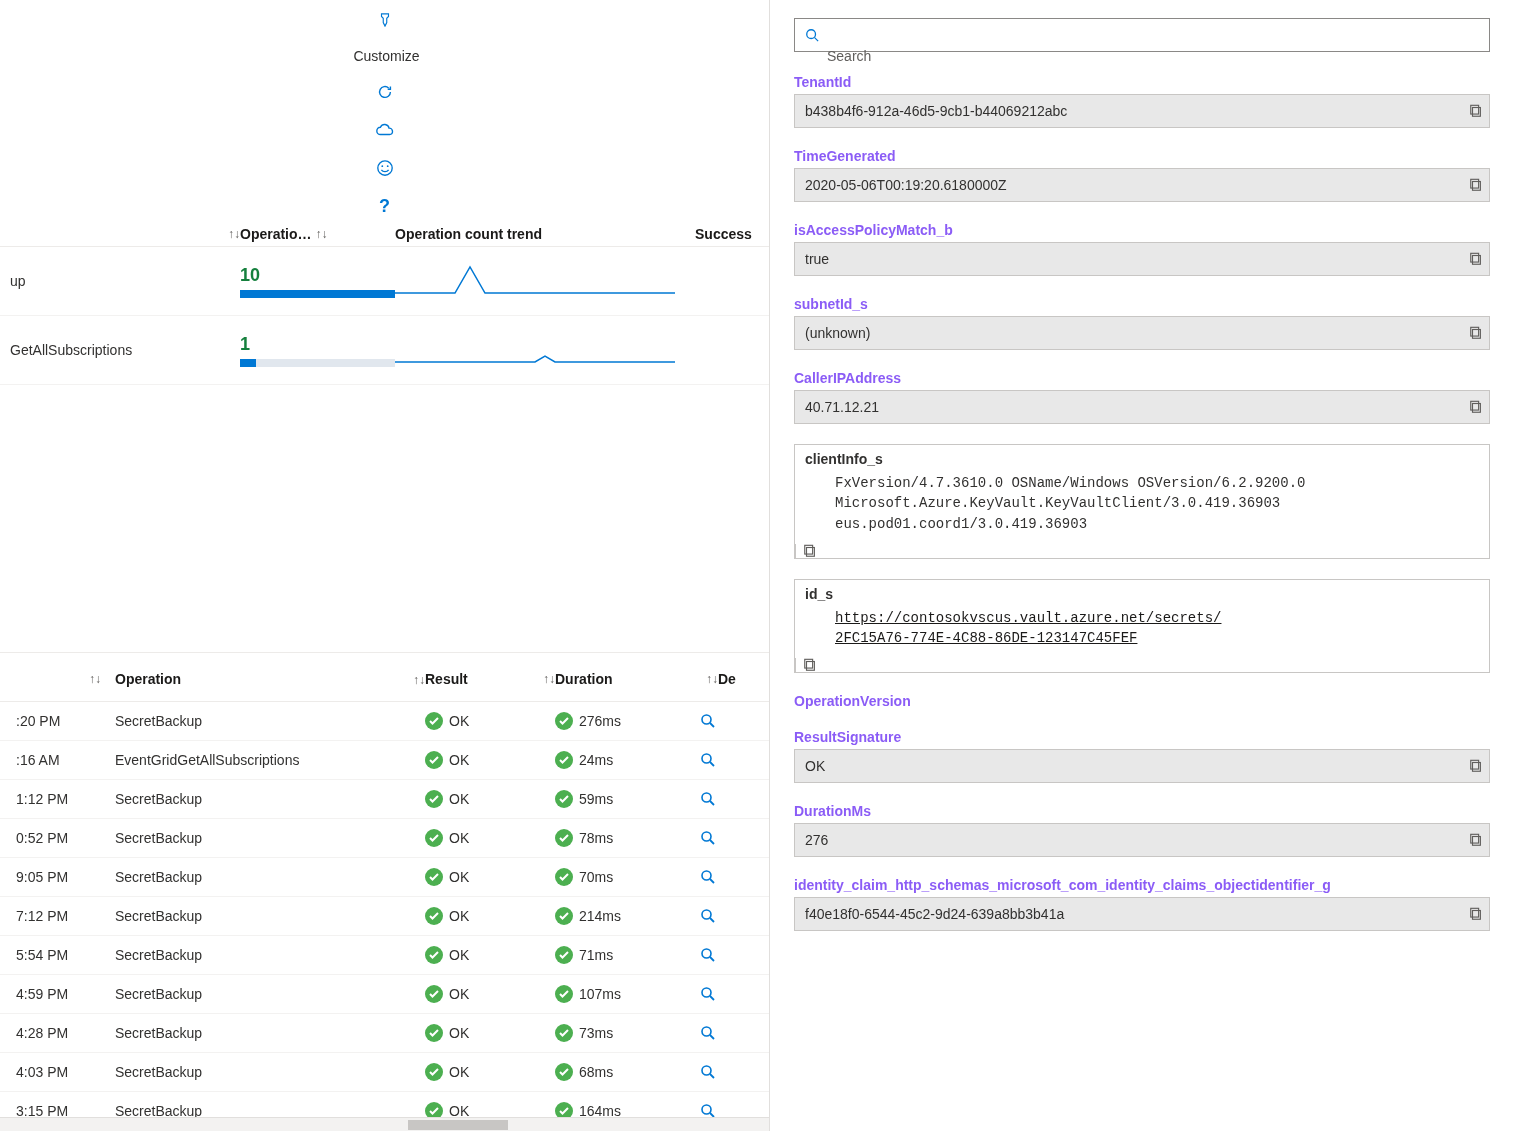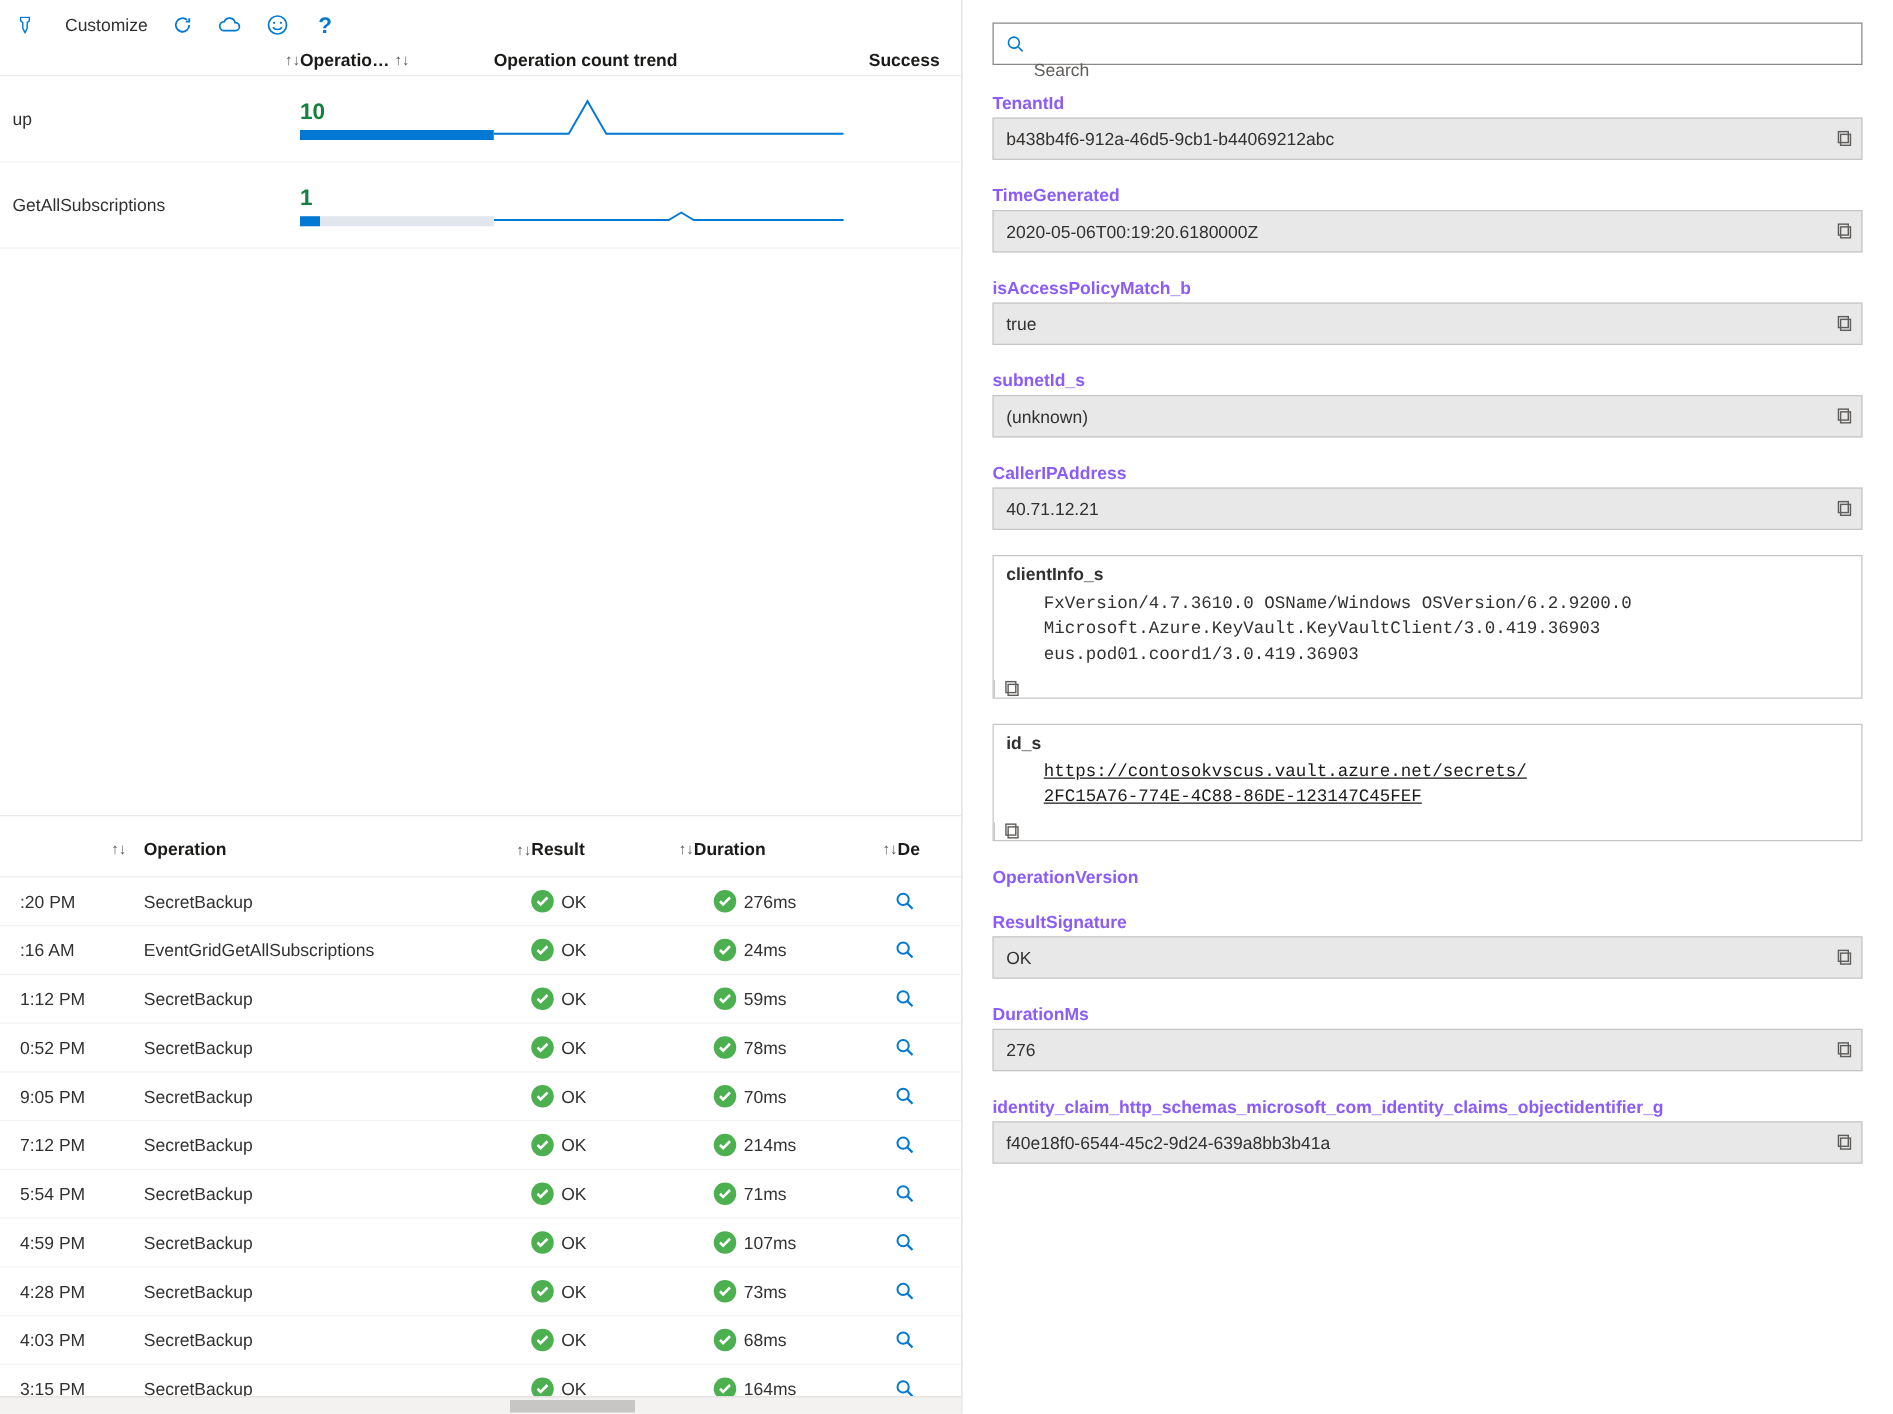--- a/index.html
+++ b/index.html
@@ -28,20 +28,21 @@
     overflow-y: auto;
   }
   
   .toolbar {
     display: flex;
     align-items: center;
     gap: 18px;
     padding: 10px 10px 6px 10px;
     font-size: 14px;
     color: #0078d4;
+    flex-direction: column;
   }
   .toolbar .customize { color: #323130; margin-left: 4px;}
   .tb-icon { width: 20px; height: 20px; display:inline-flex; align-items:center; justify-content:center;}
   
   .summary-header {
     display: flex;
     align-items: center;
     padding: 4px 10px;
     font-weight: 600;
     font-size: 14px;
@@ -84,21 +85,21 @@
   .details-header .dcol-det { flex:1; }
   .details-row {
     display:flex; align-items:center;
     padding: 10px 10px;
     border-bottom:1px solid #f3f2f1;
     font-size:14px;
   }
   .details-row .dcol-time { width:105px; text-align:left; padding-left:6px;}
   .details-row .dcol-op { width:310px; }
   .details-row .dcol-res { width:130px; display:flex; align-items:center; gap:6px;}
-  .details-row .dcol-dur { width:145px; display:flex; align-items:center; gap:6px;margin-left:16px;}
+  .details-row .dcol-dur { width:145px; display:flex; align-items:center; gap:6px;}
   .details-row .dcol-det { flex:1; }
   .ok-badge {
     width:18px; height:18px; border-radius:50%; background:#4caf50;
     display:inline-flex; align-items:center; justify-content:center;
     color:#fff; font-size:12px;
   }
   .mag-icon { color:#0078d4; font-size:16px;}
   
   .search-box {
     width:100%;

